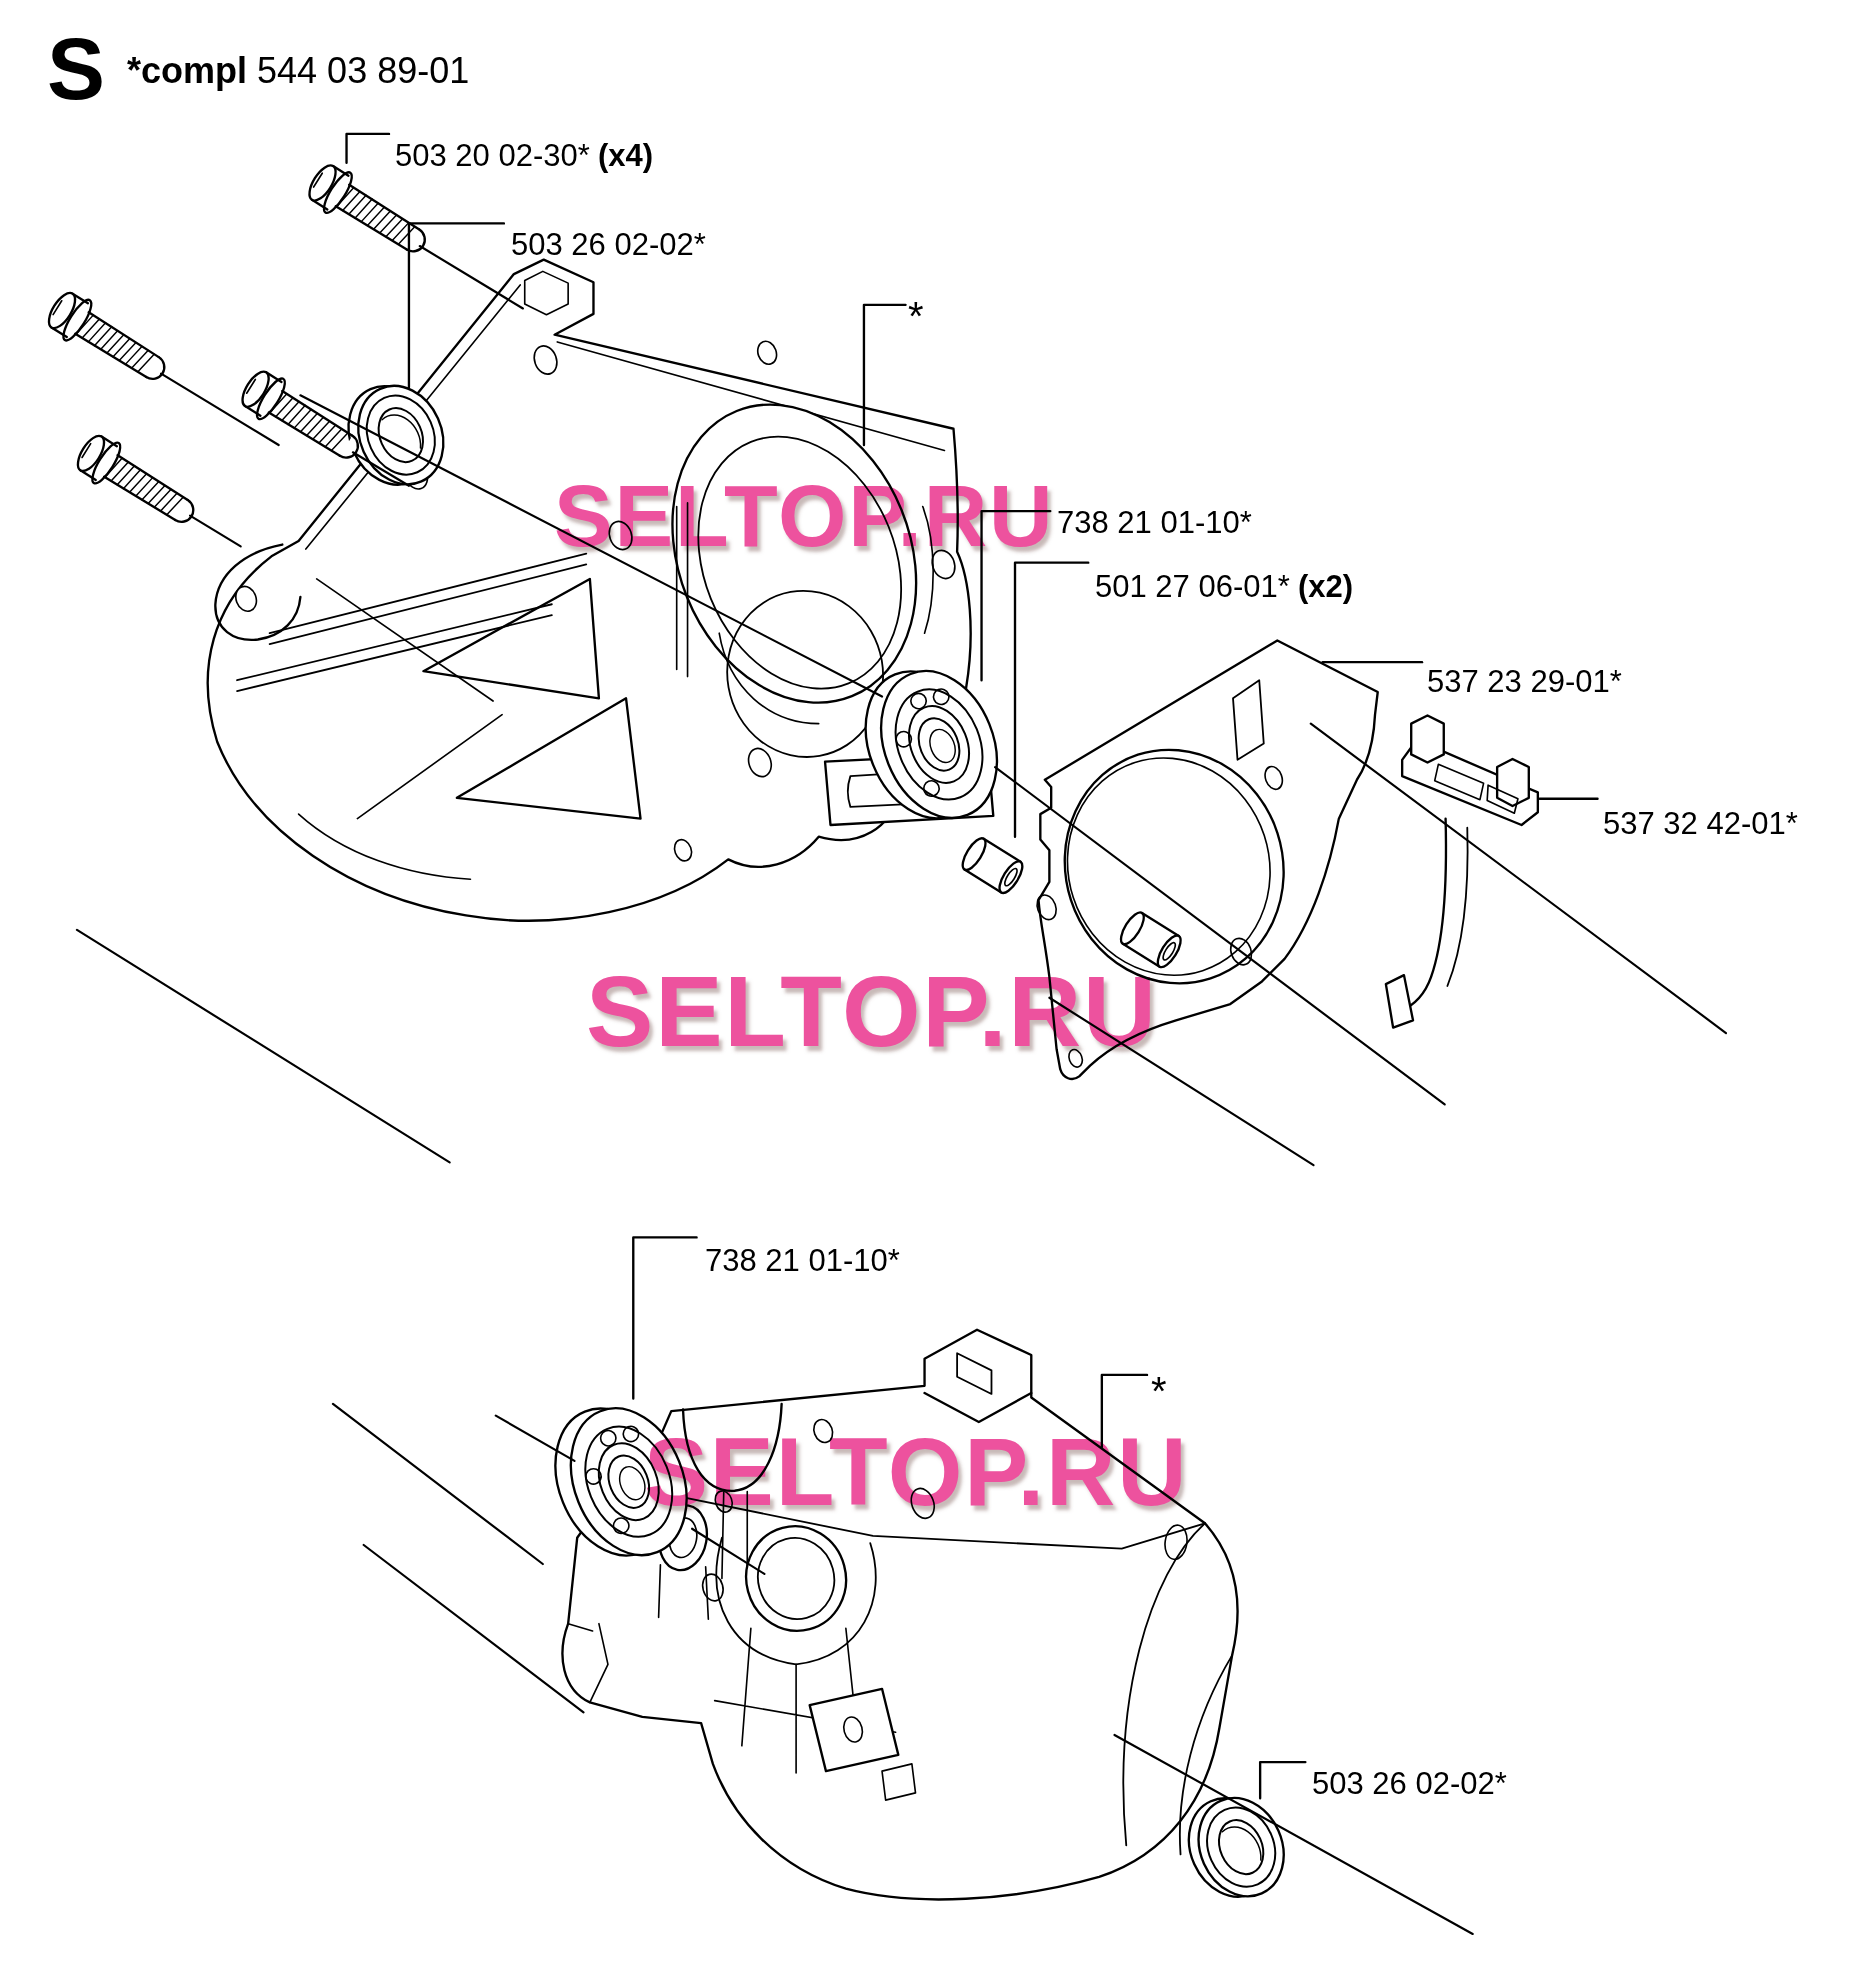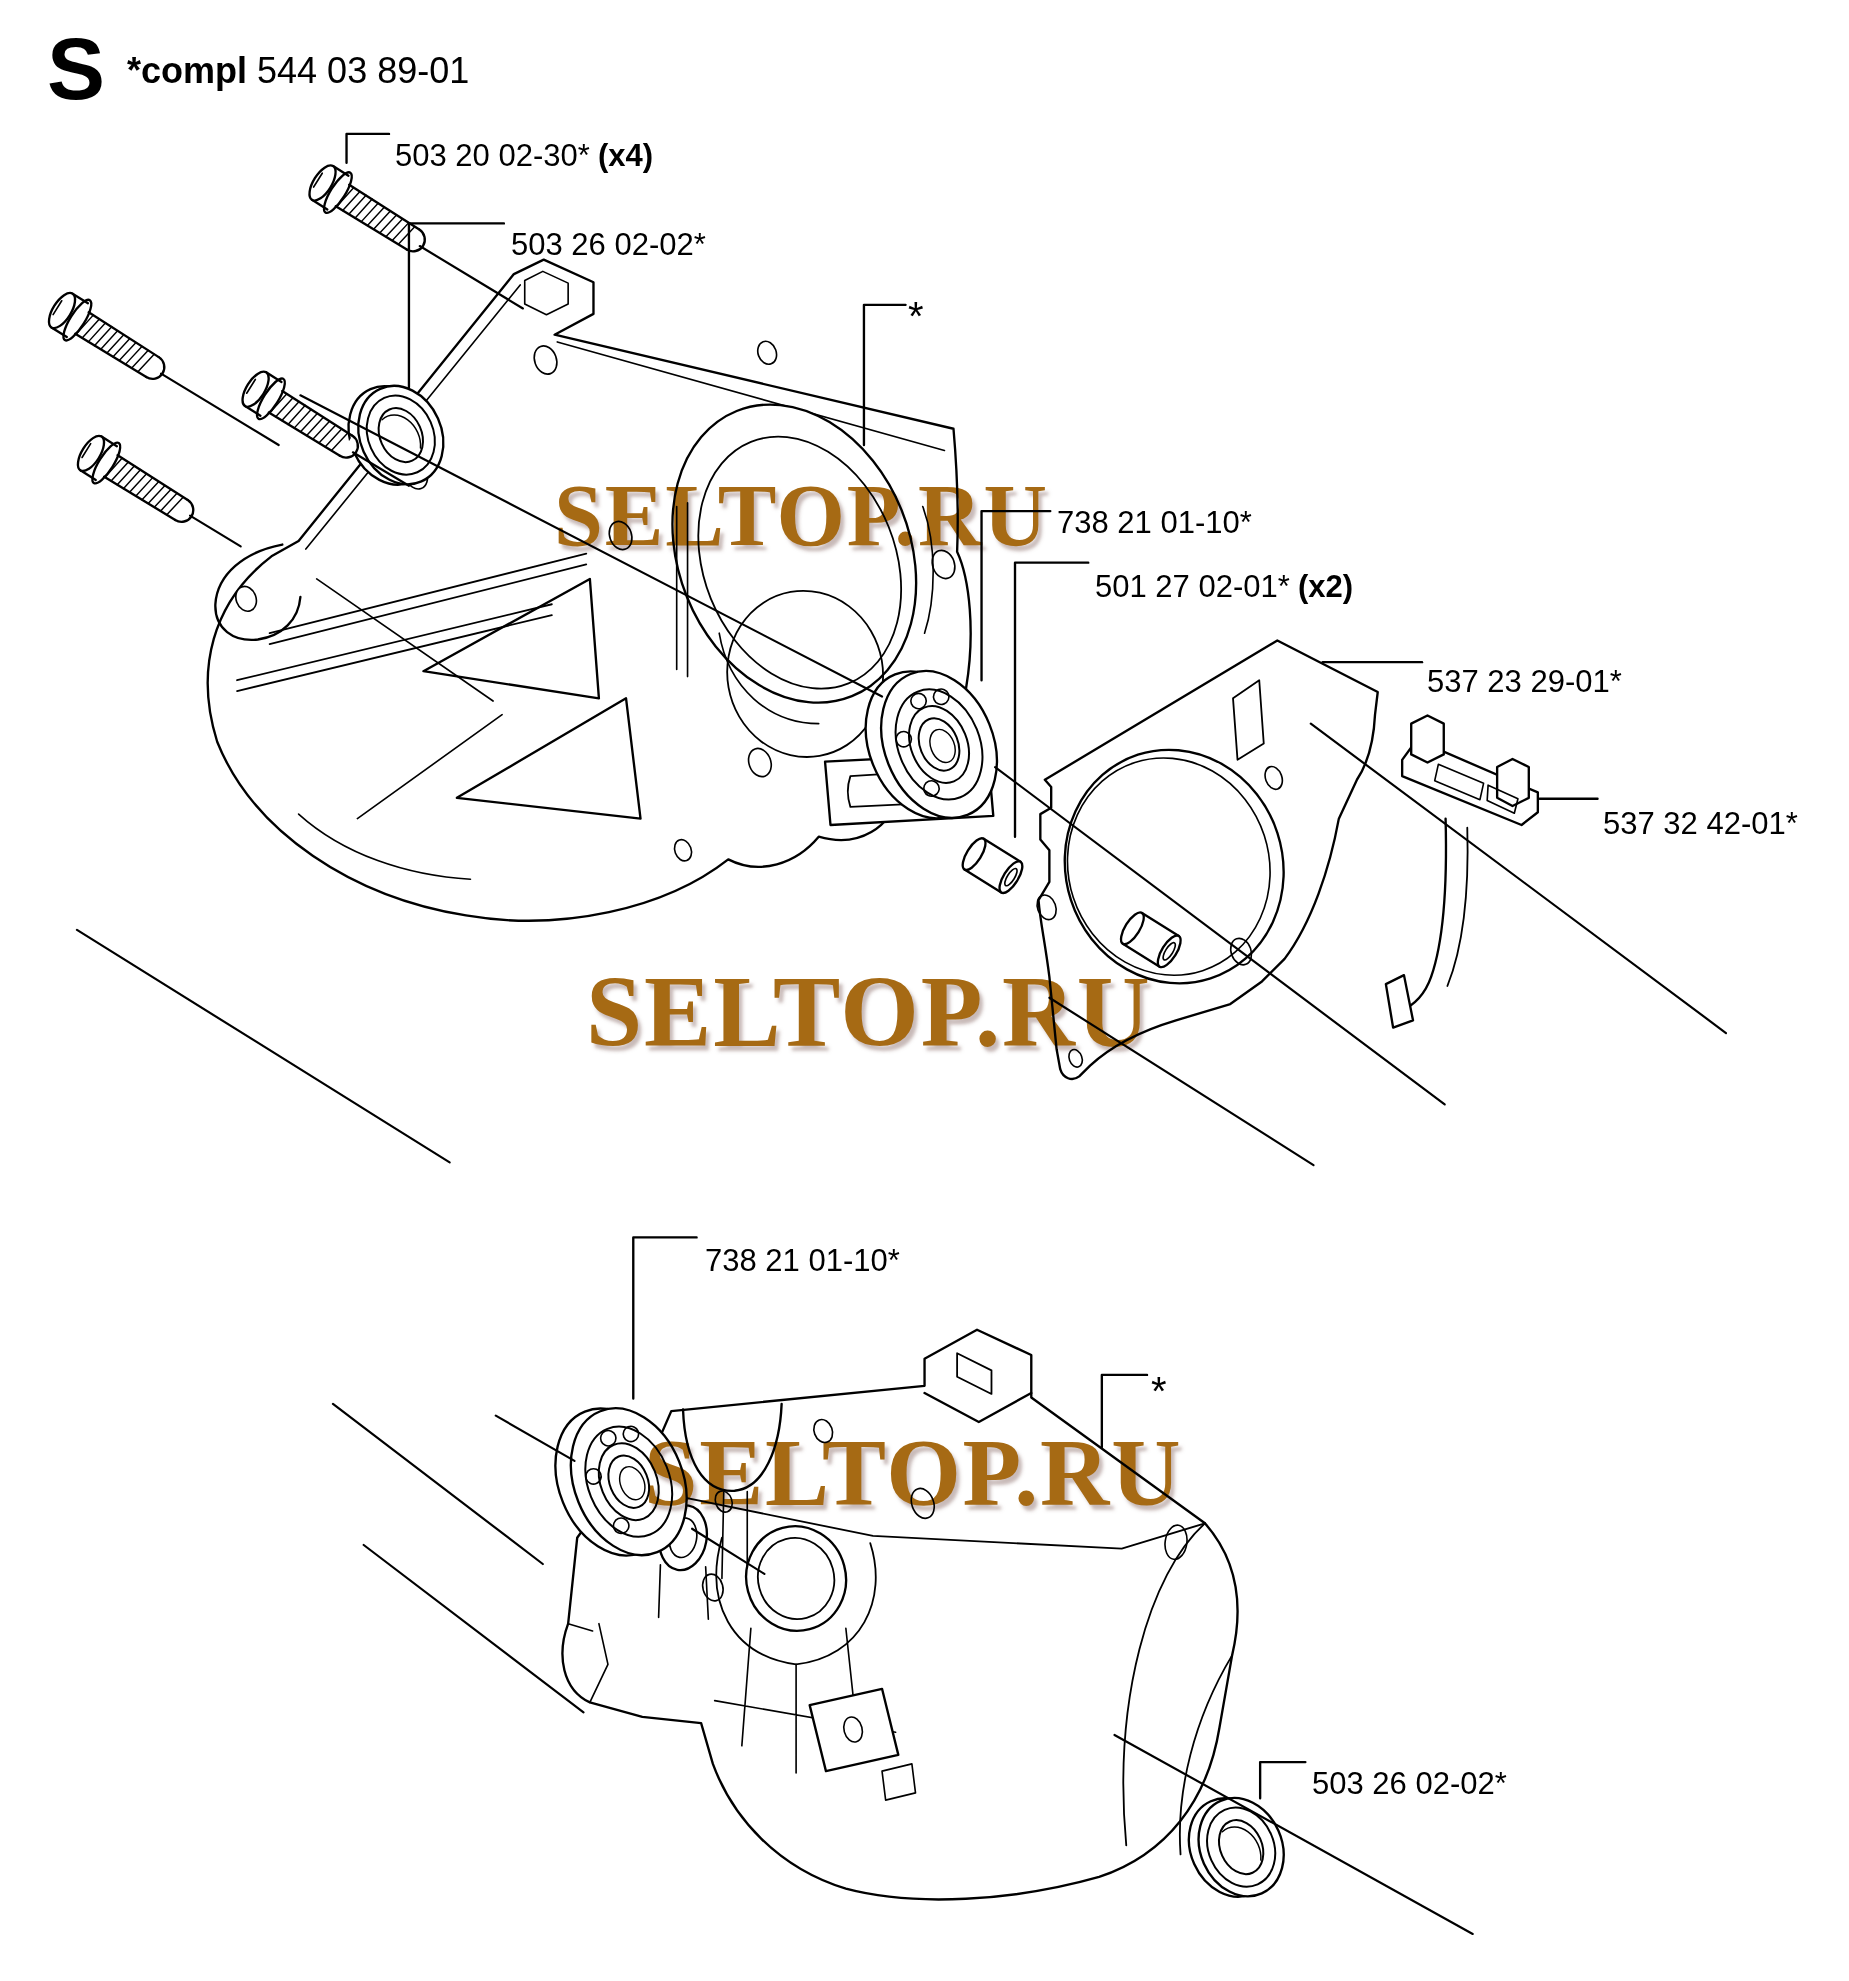--- a/index.html
+++ b/index.html
@@ -5,22 +5,22 @@
   html,body{margin:0;padding:0;background:#fff;}
   .stage{position:relative;width:1850px;height:1981px;background:#fff;overflow:hidden;
          font-family:"Liberation Sans",sans-serif;color:#000;}
   .stage svg{position:absolute;left:0;top:0;}
   .hdr-letter{position:absolute;left:47px;top:25px;font-size:87px;font-weight:bold;line-height:1;}
   .hdr-ref{position:absolute;left:127px;top:51px;font-size:36px;line-height:1.1;white-space:nowrap;}
   .hdr-ref .b{font-weight:bold;}
   .part-label{position:absolute;font-size:31px;line-height:1.1;white-space:nowrap;z-index:30;margin-top:25px;}
   .part-label .qty{font-weight:bold;margin-left:8.1px;}
   .part-label.ast{font-size:40px;line-height:1;}
-  .watermark{position:absolute;font-family:Liberation Serif, serif;font-weight:bold;
-             color:#a16207;letter-spacing:1.8px;white-space:nowrap;z-index:20;
+  .watermark{position:absolute;font-family:Liberation Sans, sans-serif;font-weight:bold;
+             color:#ec4899;letter-spacing:1.8px;white-space:nowrap;z-index:20;
              mix-blend-mode:multiply;opacity:.95;
              text-shadow:3.6px 4.5px 3.6px rgba(140,110,105,.5),-1.8px -1.8px 0.9px #ffffff;}
   .wm1{left:554px;top:465px;font-size:88px;}
   .wm2{left:586px;top:954px;font-size:101px;}
   .wm3{left:644px;top:1417px;font-size:96px;}
 </style>
 </head>
 <body>
 
 <div class="stage">
@@ -251,21 +251,21 @@
   <div class="part-label" style="left:511px;top:203px">
     <span>503 26 02-02*</span><span class="qty"></span>
   </div>
   <div class="part-label ast" style="left:908px;top:271px">
     <span>*</span>
   </div>
   <div class="part-label" style="left:1057px;top:481px">
     <span>738 21 01-10*</span><span class="qty"></span>
   </div>
   <div class="part-label" style="left:1095px;top:545px">
-    <span>501 27 02-01*</span><span class="qty">(x2)</span>
+    <span>501 27 06-01*</span><span class="qty">(x2)</span>
   </div>
   <div class="part-label" style="left:1427px;top:640px">
     <span>537 23 29-01*</span><span class="qty"></span>
   </div>
   <div class="part-label" style="left:1603px;top:782px">
     <span>537 32 42-01*</span><span class="qty"></span>
   </div>
 
   <div class="part-label" style="left:705px;top:1219px">
     <span>738 21 01-10*</span><span class="qty"></span>

